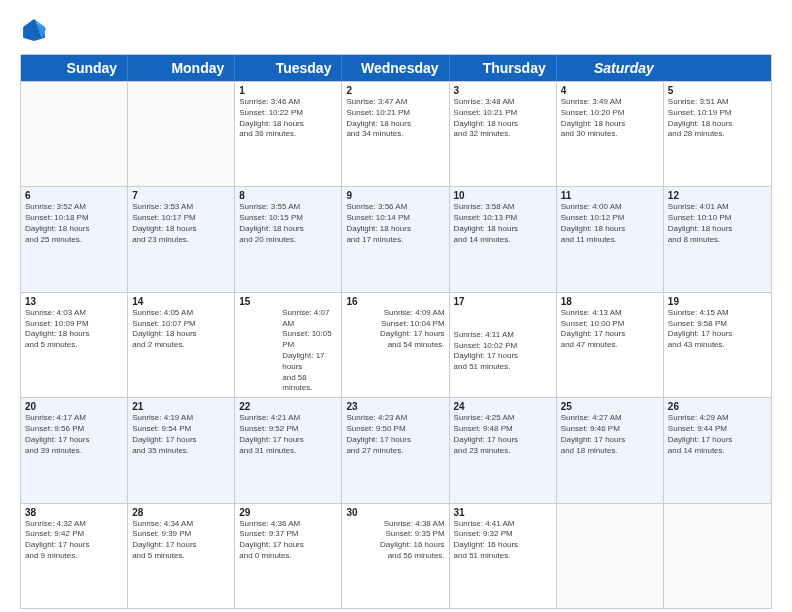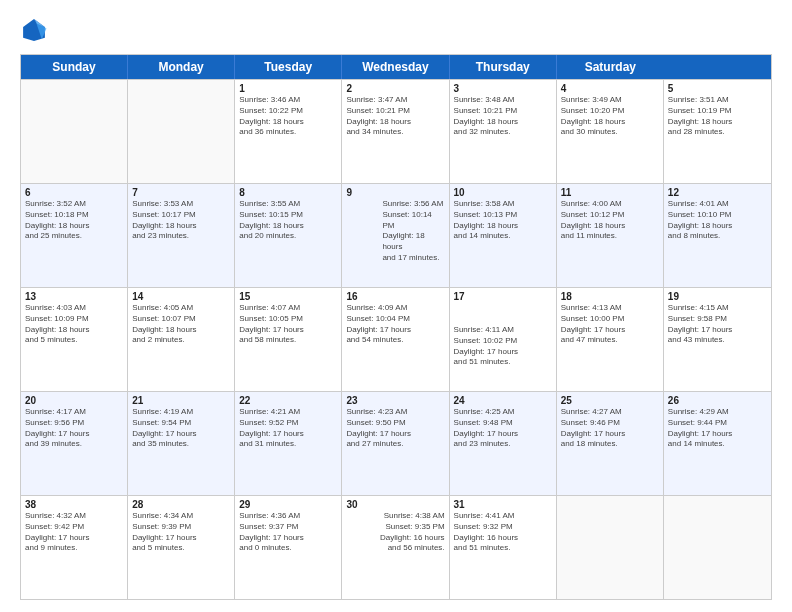--- a/index.html
+++ b/index.html
@@ -66,27 +66,27 @@
       flex-direction: column;
       border: 1px solid #ccc;
     }
     .cal-header {
       display: grid;
       grid-template-columns: repeat(7, 1fr);
       background: #1565c0;
     }
     .cal-header-cell {
       color: #fff;
-      font-size: 12px;
-      font-weight: bold;
-      padding: 5px 20px;
-      text-align: center;
+      font-size: 14px;
+      font-weight: bold;
+      padding: 5px 10px;
+      text-align: right;
       border-right: 1px solid #3a7bd5;
     }
-    .cal-header-cell:last-child { border-right: none; }
+    .cal-header-cell:last-child { border-right: none; font-style: italic; }
     .cal-body {
       flex: 1;
       display: grid;
       grid-template-rows: repeat(5, 1fr);
     }
     .cal-row {
       display: grid;
       grid-template-columns: repeat(7, 1fr);
       border-top: 1px solid #ccc;
     }
@@ -202,21 +202,21 @@
           </div>
           <div class="cal-cell">
             <div class="day-num">8</div>
             <div class="day-info" style="white-space: pre-line;">Sunrise: 3:55 AM
 Sunset: 10:15 PM
 Daylight: 18 hours
 and 20 minutes.</div>
           </div>
           <div class="cal-cell">
             <div class="day-num">9</div>
-            <div class="day-info" style="white-space: pre-line; margin-left: 36px;">Sunrise: 3:56 AM
+            <div class="day-info" style="white-space: pre-line;">Sunrise: 3:56 AM
 Sunset: 10:14 PM
 Daylight: 18 hours
 and 17 minutes.</div>
           </div>
           <div class="cal-cell">
             <div class="day-num">10</div>
             <div class="day-info" style="white-space: pre-line;">Sunrise: 3:58 AM
 Sunset: 10:13 PM
 Daylight: 18 hours
 and 14 minutes.</div>
@@ -246,28 +246,28 @@
           </div>
           <div class="cal-cell">
             <div class="day-num">14</div>
             <div class="day-info" style="white-space: pre-line;">Sunrise: 4:05 AM
 Sunset: 10:07 PM
 Daylight: 18 hours
 and 2 minutes.</div>
           </div>
           <div class="cal-cell">
             <div class="day-num">15</div>
-            <div class="day-info" style="white-space: pre-line;">Sunrise: 4:07 AM
+            <div class="day-info" style="white-space: pre-line; margin-left: 43px;">Sunrise: 4:07 AM
 Sunset: 10:05 PM
 Daylight: 17 hours
 and 58 minutes.</div>
           </div>
           <div class="cal-cell">
             <div class="day-num">16</div>
-            <div class="day-info" style="white-space: pre-line;">Sunrise: 4:09 AM
+            <div class="day-info" style="white-space: pre-line; text-align: right;">Sunrise: 4:09 AM
 Sunset: 10:04 PM
 Daylight: 17 hours
 and 54 minutes.</div>
           </div>
           <div class="cal-cell">
             <div class="day-num">17</div>
             <div class="day-info" style="white-space: pre-line; margin-top: 23px;">Sunrise: 4:11 AM
 Sunset: 10:02 PM
 Daylight: 17 hours
 and 51 minutes.</div>

